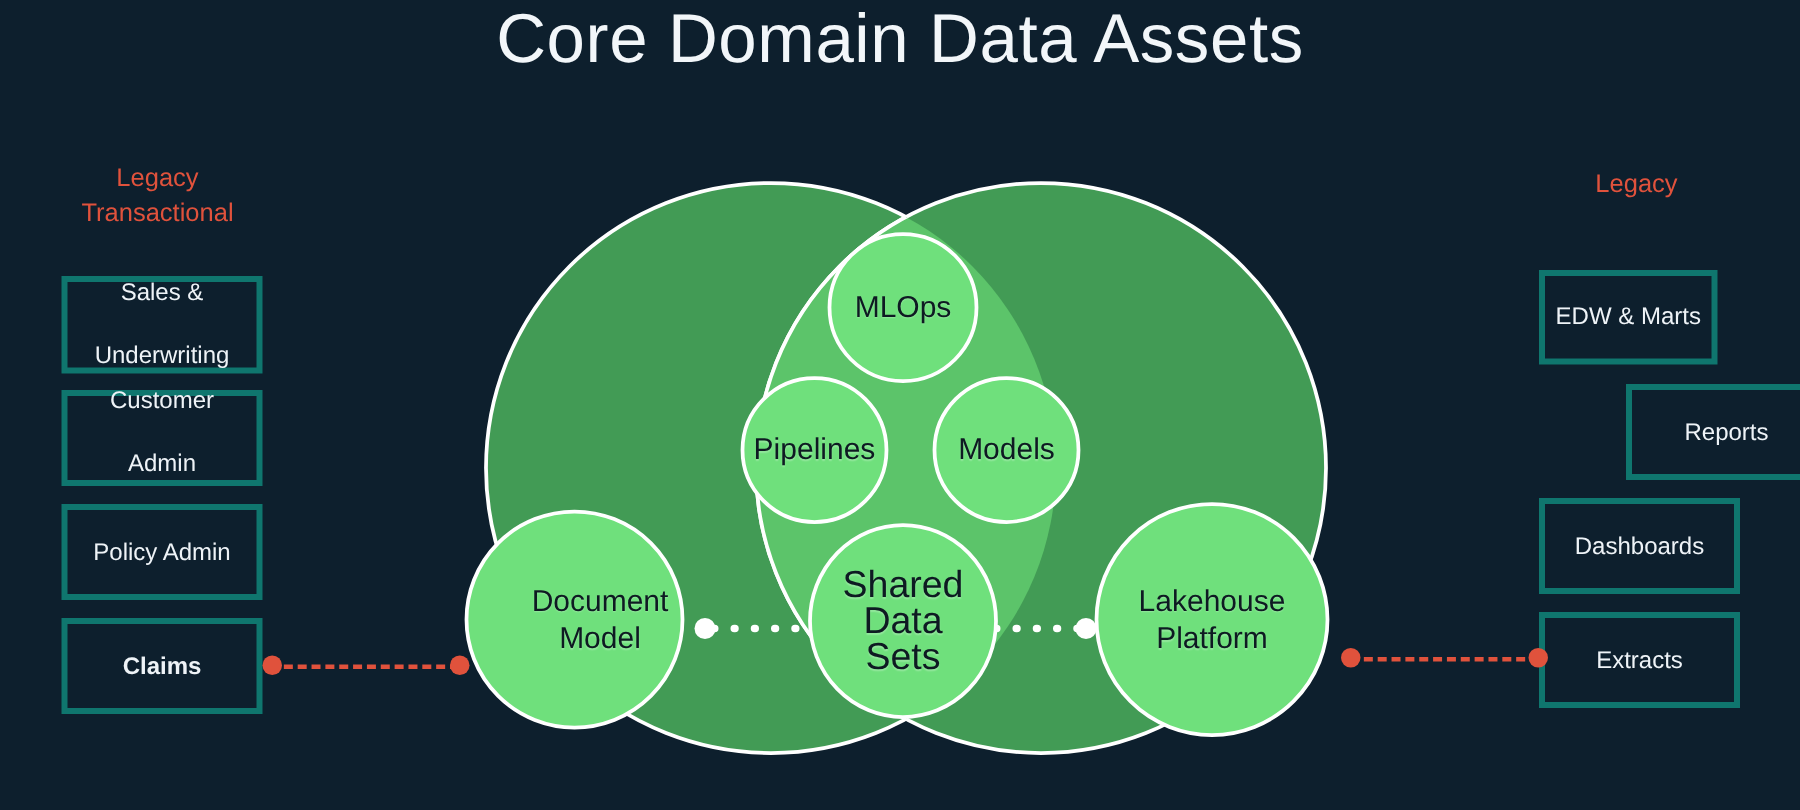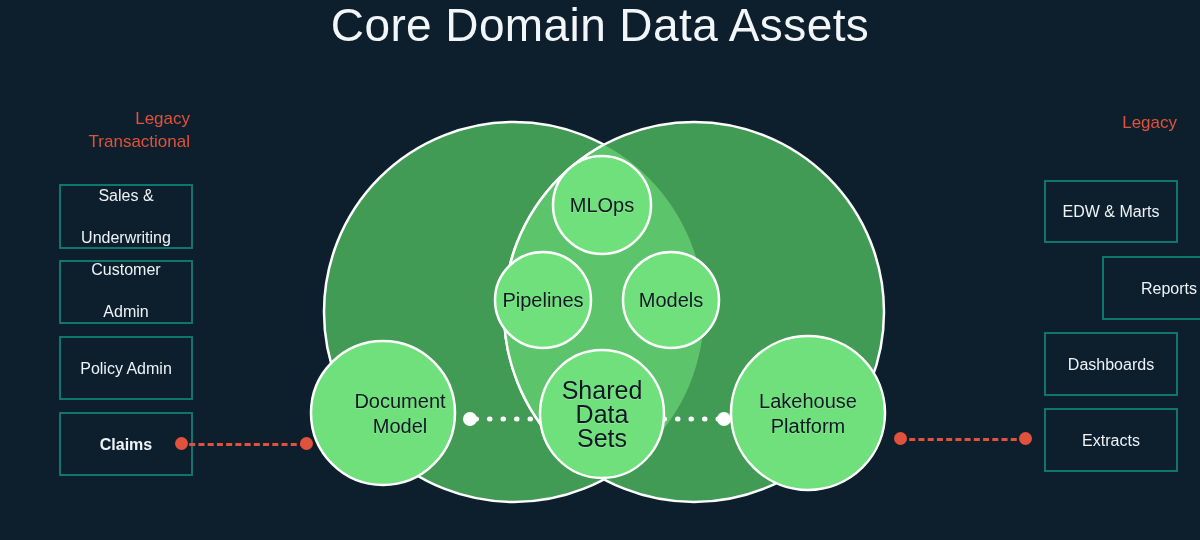--- a/index.html
+++ b/index.html
@@ -19,42 +19,41 @@
     font-size:46px;
     font-weight:400;
     letter-spacing:.4px;
     color:#f2f6f9;
     line-height:54px;
   }
 
   
   .col-header{
     position:absolute;
-    text-align:right;
+    text-align:center;
     font-size:17px;
     line-height:23px;
     color:#e0523c;
   }
   #left-header{left:20px;top:107px;width:170px;}
   #right-header{left:1005px;top:111px;width:172px;}
 
   
   .side-box{
     position:absolute;
     box-sizing:border-box;
-    border:2px solid #0f766e;
+    border:4px solid #0f766e;
     background:transparent;
     color:#eef3f7;
     font-size:16px;
     line-height:21px;
     display:flex;
     align-items:center;
     justify-content:center;
     text-align:center;
-    margin-left:18px;
   }
   .side-box span{display:block;padding:0 6px;}
 
   
   .dash-line{position:absolute;height:0;border-top:3px dashed #e0523c;}
   .dot-red{
     position:absolute;width:13px;height:13px;border-radius:50%;
     background:#e0523c;
   }
 
@@ -102,21 +101,21 @@
   </div>
 
   <div class="side-box" style="left:41px;top:412px;width:134px;height:64px;font-weight:bold;">
     <span>Claims</span>
   </div>
 
   <div class="col-header" id="right-header">
     <div>Legacy</div>
   </div>
 
-  <div class="side-box" style="left:1026px;top:180px;width:134px;height:63px;">
+  <div class="side-box" style="left:1026px;top:180px;width:119px;height:63px;">
     <span>EDW &amp; Marts</span>
   </div>
 
   <div class="side-box" style="left:1084px;top:256px;width:134px;height:64px;">
     <span>Reports</span>
   </div>
 
   <div class="side-box" style="left:1026px;top:332px;width:134px;height:64px;">
     <span>Dashboards</span>
   </div>

